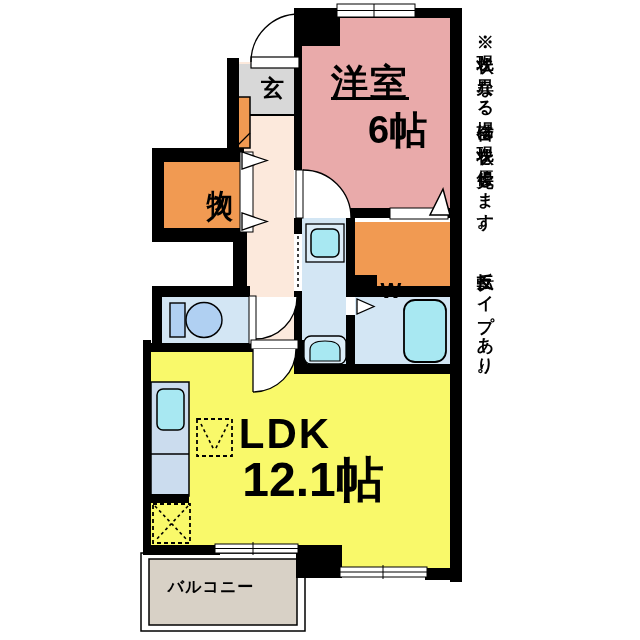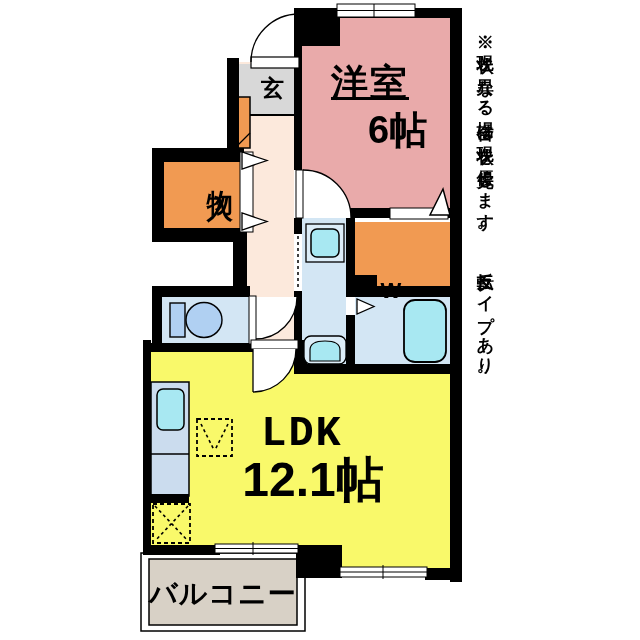--- a/index.html
+++ b/index.html
@@ -138,20 +138,20 @@
   <div class="lbl" style="left:336px;top:111px;font-size:38px;margin-left:32px;">6帖</div>
 
   <div class="lbl" style="left:261px;top:76px;font-size:23px;">玄</div>
 
   <div class="lbl vtext" style="left:206px;top:169px;font-size:26px;letter-spacing:4px;">物入</div>
 
   <div class="lbl ctr" style="left:355px;top:233px;width:94px;font-size:22px;">
     <div>W—</div>
   </div>
 
-  <div class="lbl ctr" style="left:232px;top:412px;width:140px;font-size:42px;letter-spacing:2px;font-family:Liberation Mono, monospace;">LDK</div>
+  <div class="lbl ctr" style="left:215px;top:412px;width:140px;font-size:42px;letter-spacing:2px;">LDK</div>
   <div class="lbl ctr" style="left:227px;top:455px;width:172px;font-size:48px;">12.1帖</div>
 
-  <div class="lbl ctr" style="left:149px;top:579px;width:124px;font-size:28px;letter-spacing:1px;">バルコニー</div>
+  <div class="lbl ctr" style="left:149px;top:579px;width:124px;font-size:16px;letter-spacing:1px;">バルコニー</div>
 
   <div class="lbl vtext" style="left:476px;top:23px;height:600px;font-size:17px;letter-spacing:1.5px;font-weight:600;">※現状と異なる場合は現状を優先します。　反転タイプあり。</div>
 
 </div>
 
 </body></html>

